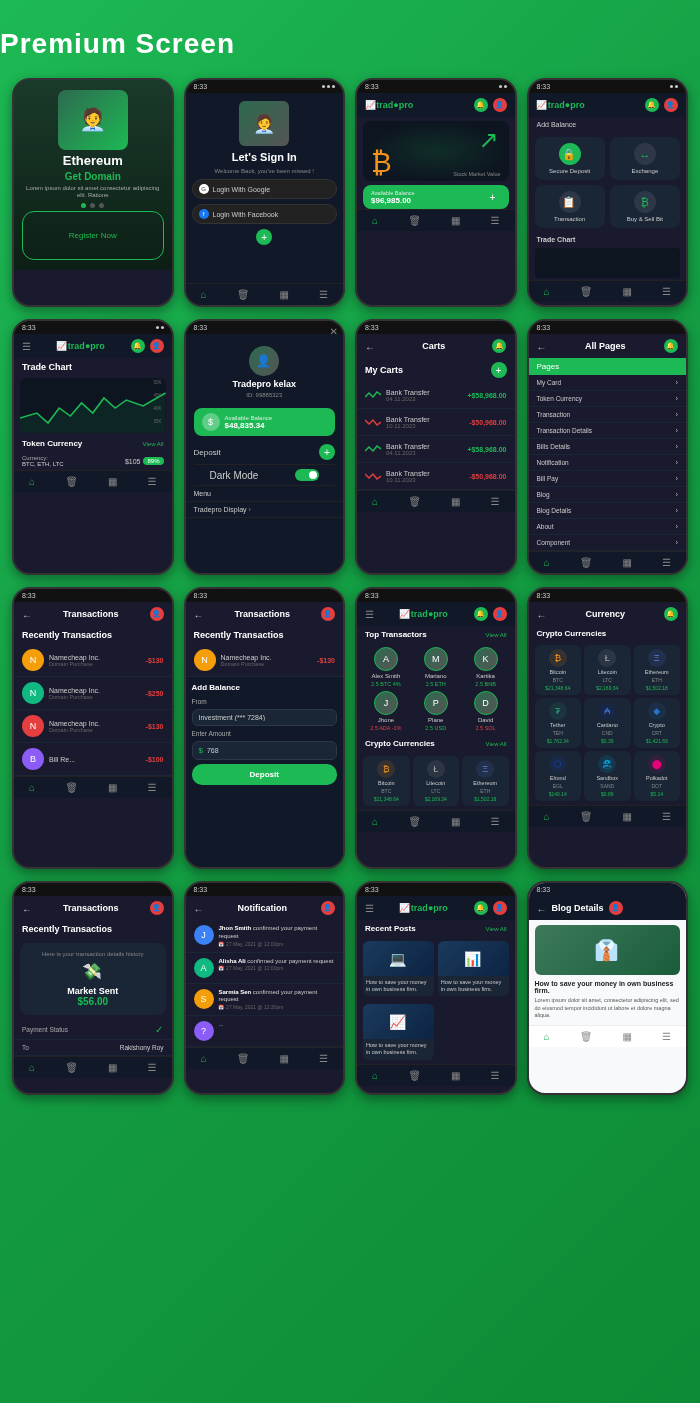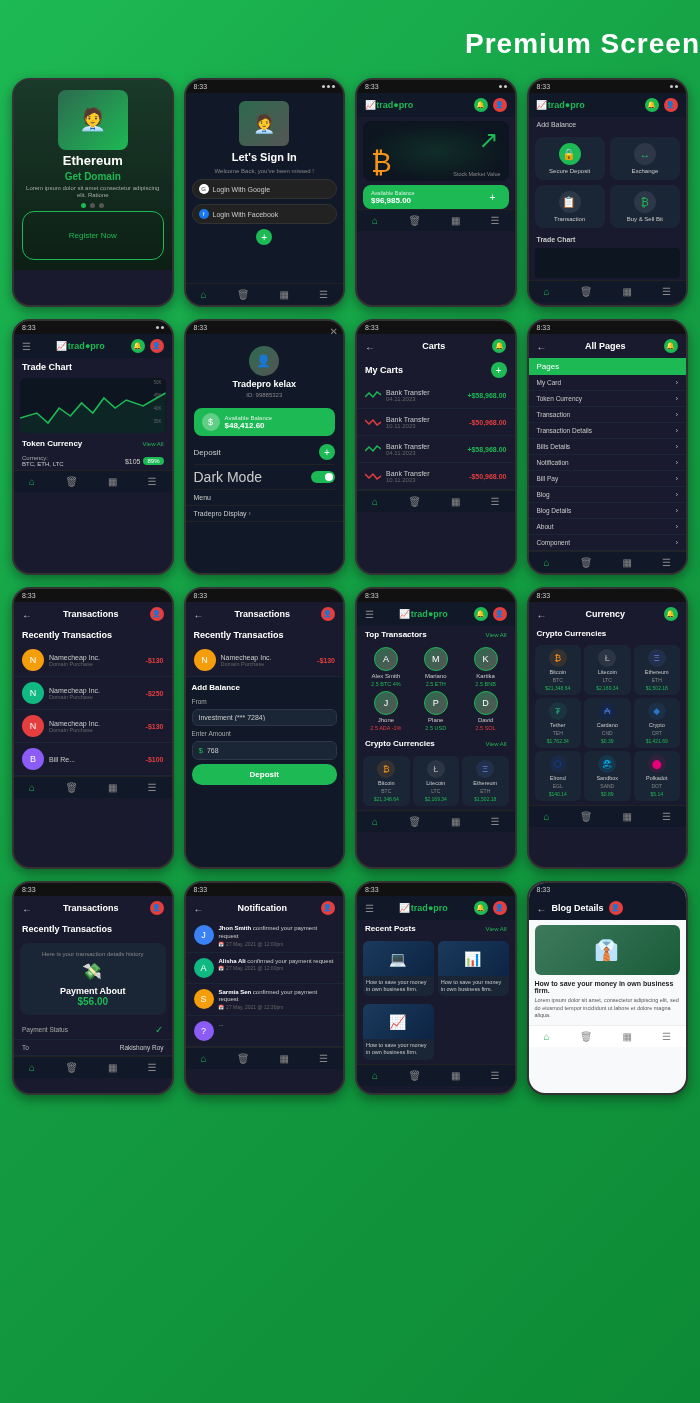--- a/index.html
+++ b/index.html
@@ -4,21 +4,21 @@
   <style>
     * { box-sizing: border-box; margin: 0; padding: 0; }
     body {
       width: 700px;
       min-height: 1403px;
       background: linear-gradient(135deg, #1db954 0%, #15a045 40%, #0d8a35 100%);
       font-family: 'Arial', sans-serif;
       overflow-x: hidden;
     }
     .page-title {
-      text-align: right;
+      text-align: left;
       color: white;
       font-size: 28px;
       font-weight: bold;
       padding: 28px 0 18px 0;
       letter-spacing: 1px;
     }
     .screen-grid {
       display: grid;
       grid-template-columns: repeat(4, 1fr);
       gap: 10px;
@@ -278,23 +278,23 @@
       width: 16px; height: 16px;
       border-radius: 50%;
       background: #1db954;
       display: flex; align-items: center; justify-content: center;
       color: white; font-size: 10px;
     }
     .dark-mode-row {
       display: flex;
       align-items: center;
       justify-content: space-between;
-      padding: 4px 8px;
+      padding: 4px 24px;
       color: #ccc;
-      font-size: 14px;
+      font-size: 10px;
     }
     .toggle {
       width: 24px; height: 12px;
       background: #1db954;
       border-radius: 6px;
       position: relative;
     }
     .toggle::after {
       content: '';
       position: absolute;
@@ -751,21 +751,21 @@
         <div class="profile-info">
           <div class="avatar">👤</div>
           <div class="profile-name">Tradepro kelax</div>
           <div class="profile-id">ID: 99885323</div>
         </div>
         <div class="balance-card">
           <div class="balance-left">
             <div class="balance-icon">$</div>
             <div>
               <div class="balance-label">Available Balance</div>
-              <div class="balance-amount">$48,412.60</div>
+              <div class="balance-amount">$48,835.34</div>
             </div>
           </div>
         </div>
         <div class="deposit-row">
           <span>Deposit</span>
           <div class="add-btn">+</div>
         </div>
         <div style="height:1px;background:#222;margin:0 8px;"></div>
         <div class="dark-mode-row">
           <span>Dark Mode</span>
@@ -1190,21 +1190,21 @@
         </div>
         <div class="cart-header">
           <span class="back-arrow">←</span>
           <span>Transactions</span>
           <div class="icon-circle red">👤</div>
         </div>
         <div style="padding:4px 8px;color:white;font-size:9px;font-weight:bold;">Recently Transactios</div>
         <div class="tx-detail-card">
           <div class="tx-detail-label">Here is your transaction details history</div>
           <div style="margin:5px 0;font-size:16px;">💸</div>
-          <div class="tx-detail-title">Payment About</div>
+          <div class="tx-detail-title">Market Sent</div>
           <div style="color:#1db954;font-size:10px;font-weight:bold;">$56.00</div>
         </div>
         <div class="payment-status-row">
           <span>Payment Status</span>
           <span class="check-icon">✓</span>
         </div>
         <div class="payment-status-row">
           <span>To</span>
           <span style="color:#ccc;font-size:6.5px;">Rakishony Roy</span>
         </div>

